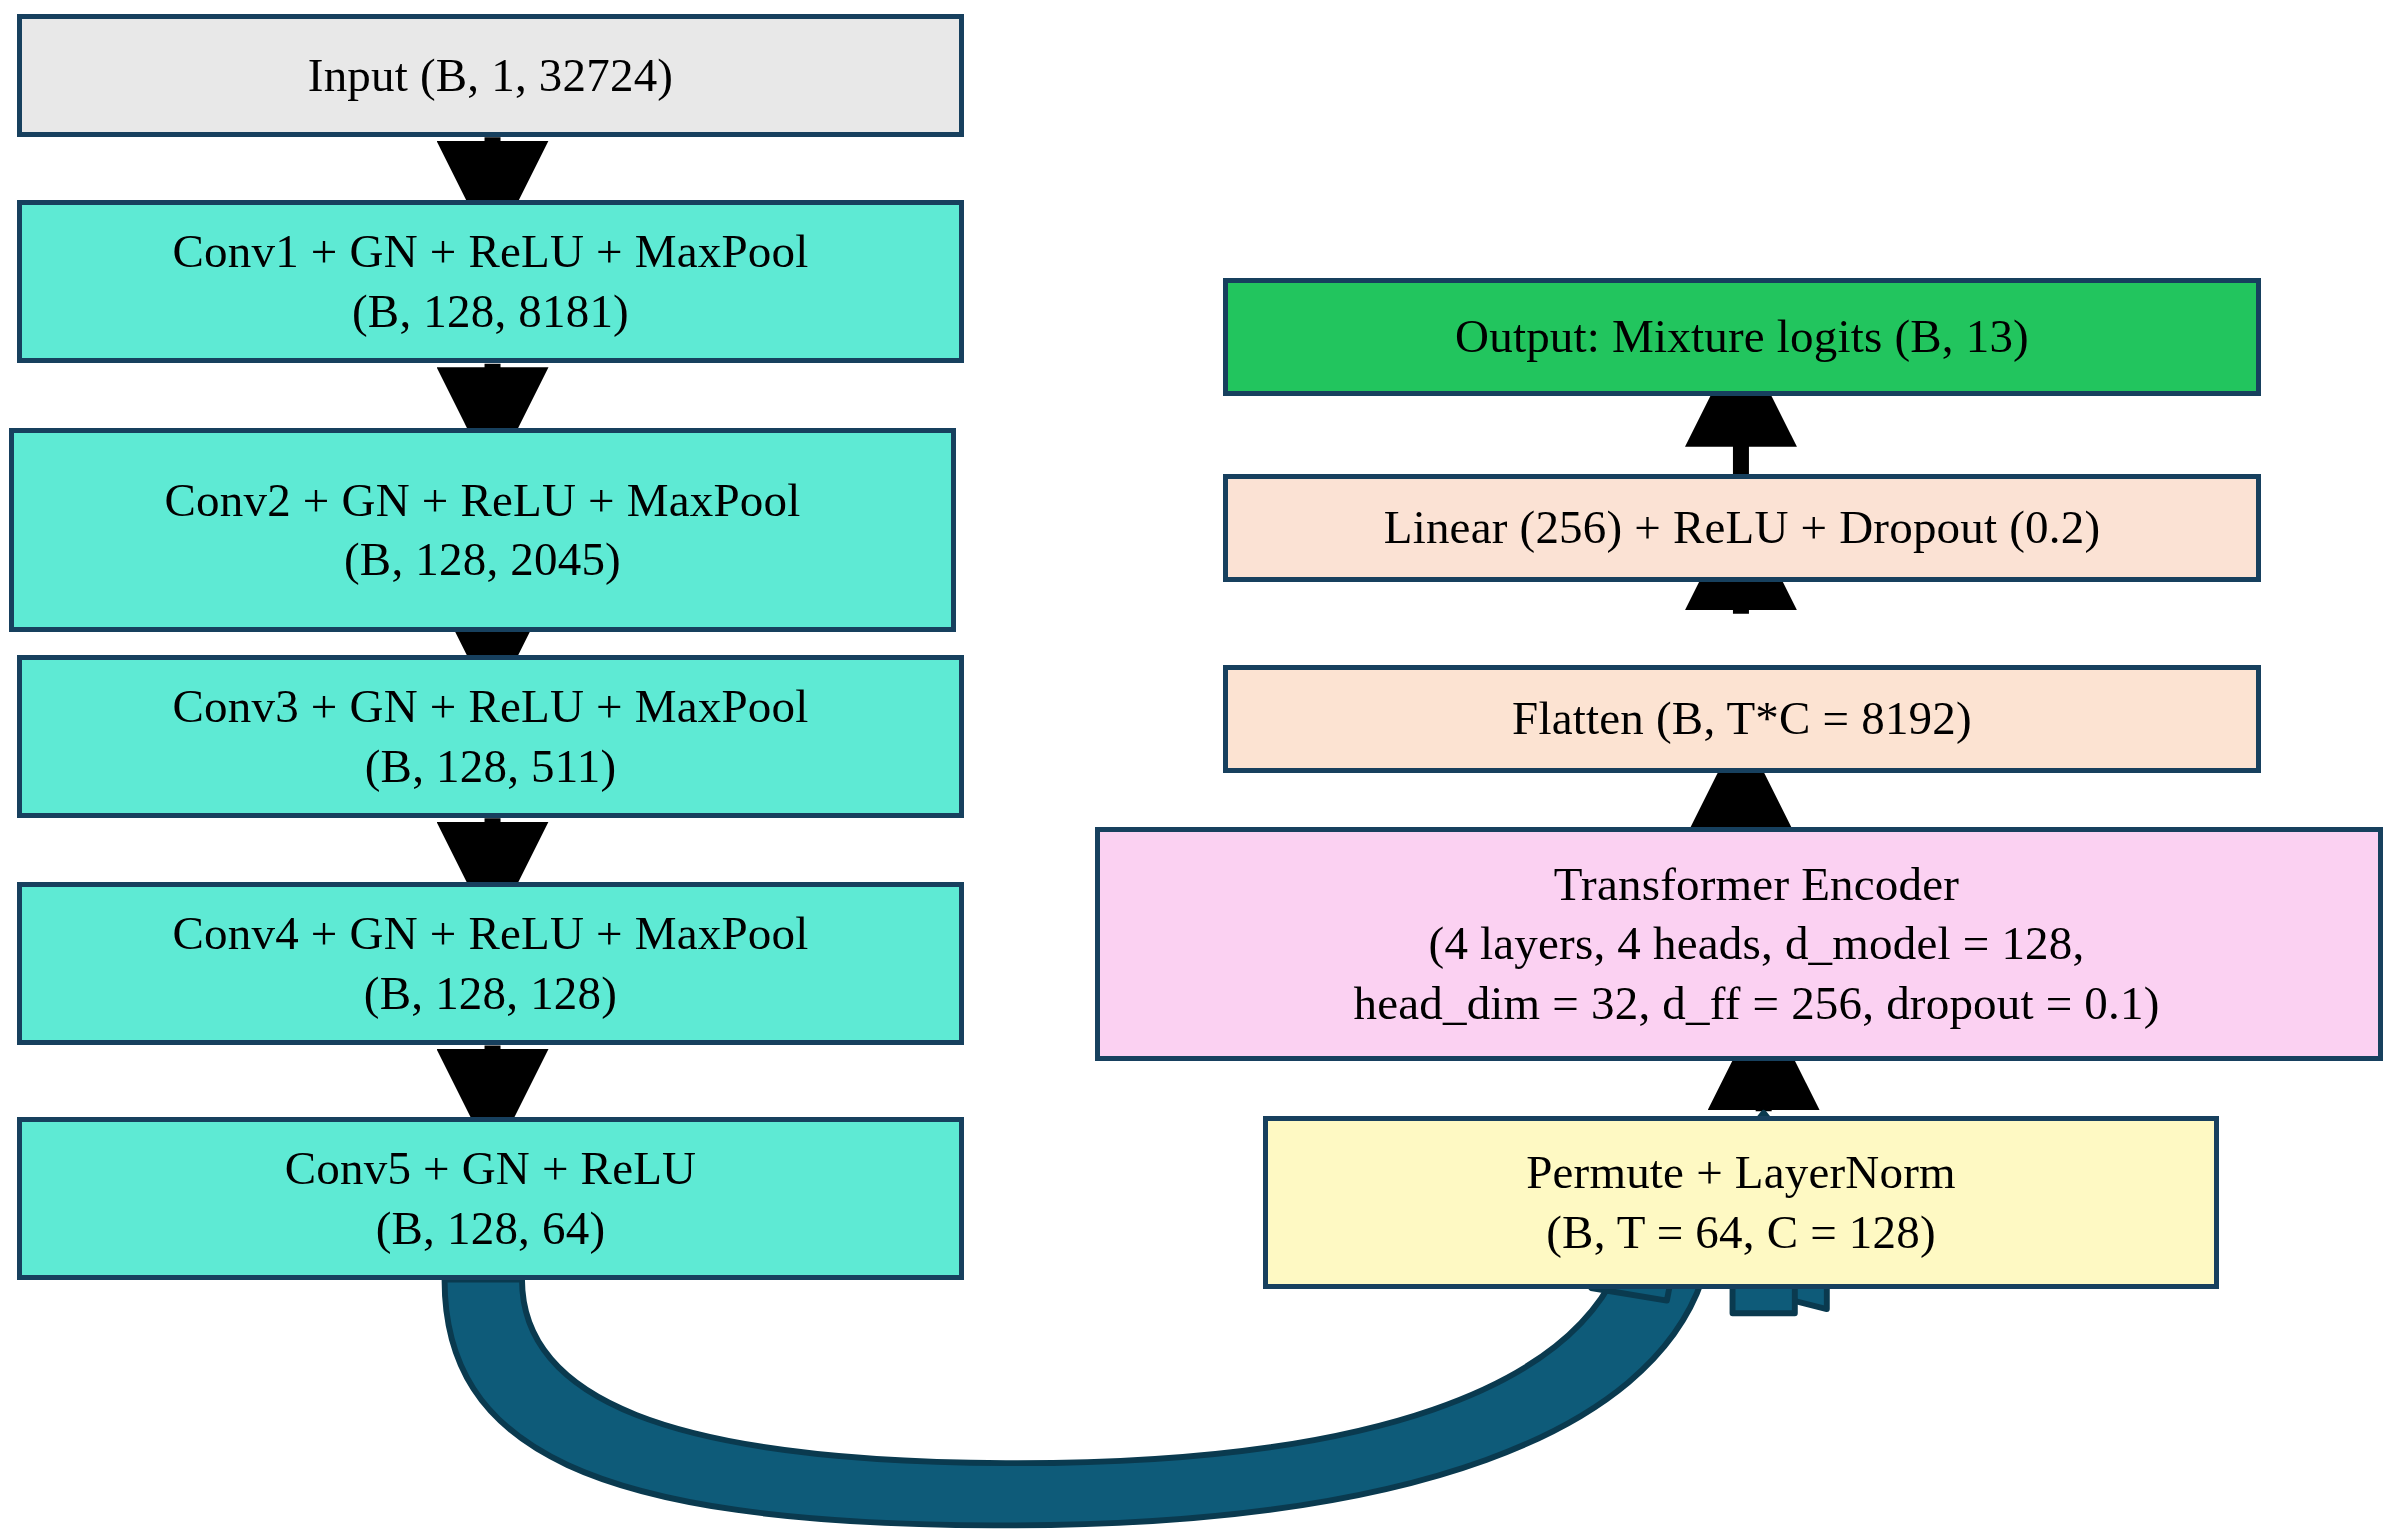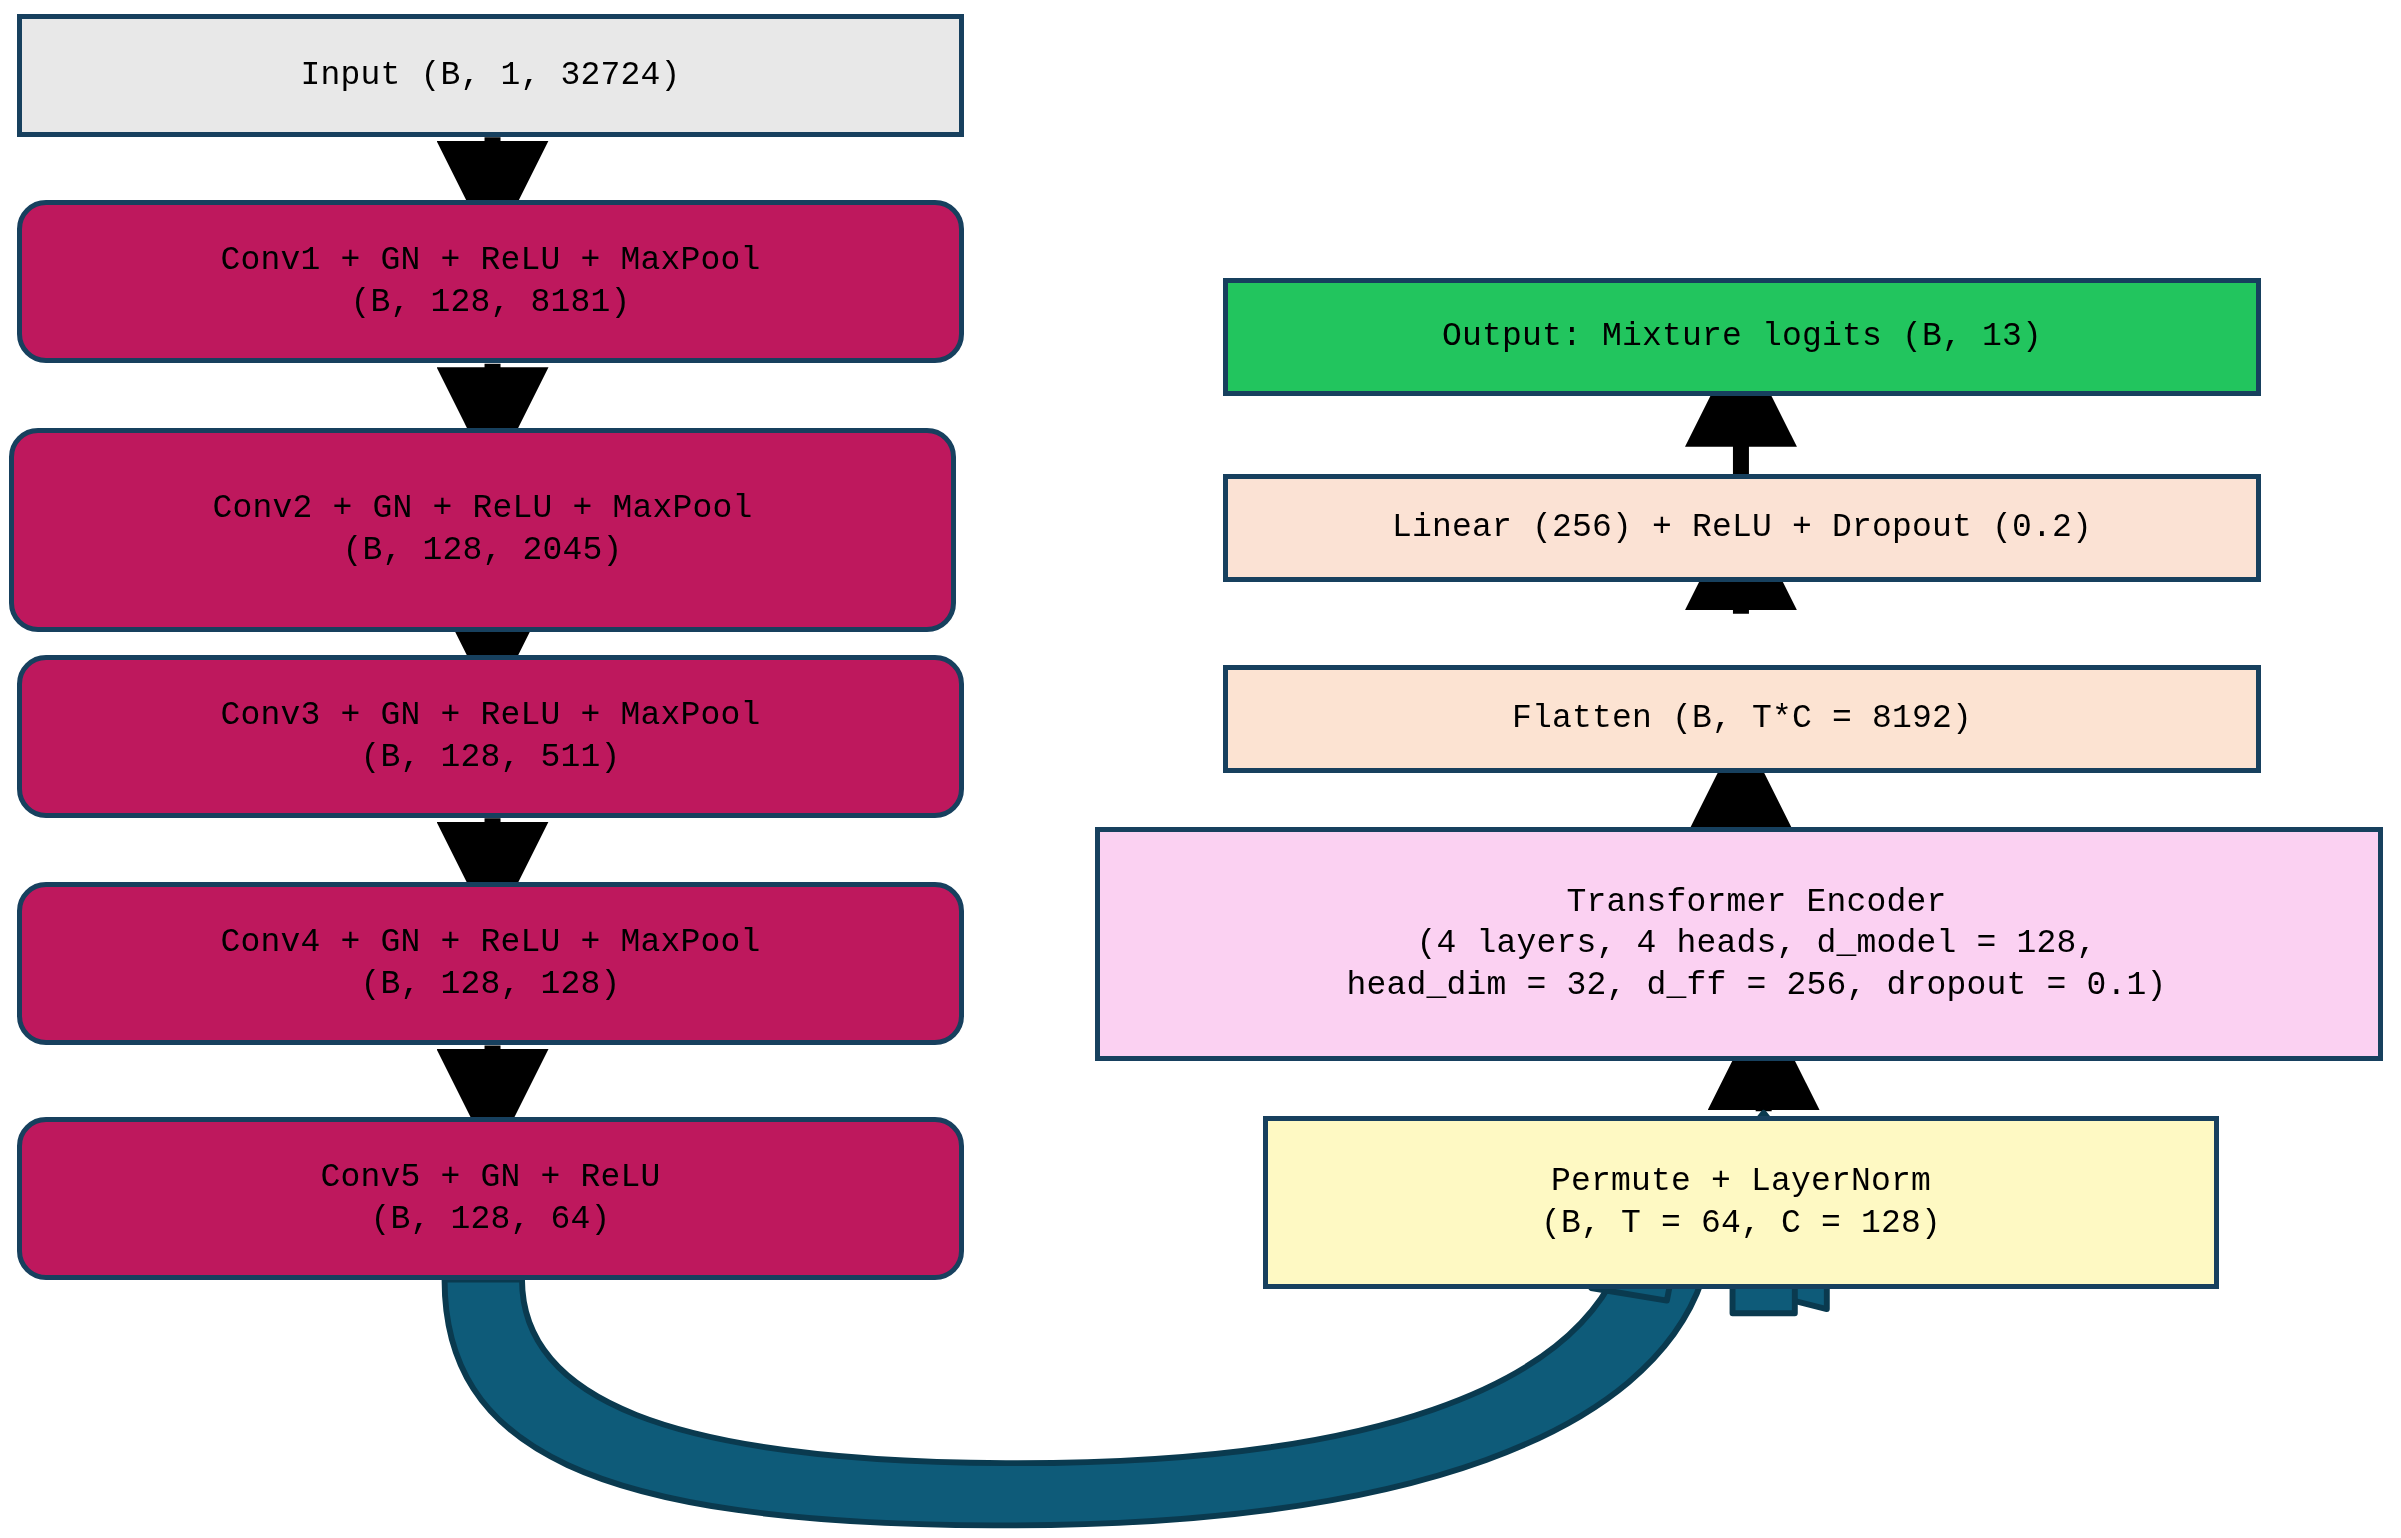--- a/index.html
+++ b/index.html
@@ -20,31 +20,31 @@
   .node {
     position: absolute;
     box-sizing: border-box;
     border: 5.9px solid #17405E;
     display: flex;
     flex-direction: column;
     align-items: center;
     justify-content: center;
     text-align: right;
     color: #000000;
-    font-size: 33px;
+    font-size: 47px;
     line-height: 1.26;
     letter-spacing: 0.2px;
-    font-family: Liberation Mono, monospace;
+    font-family: Liberation Serif, serif;
   }
   .node .line {
     display: block;
     white-space: nowrap;
   }
   .fill-grey   { background: #E8E8E8; }
-  .fill-blue   { background: #be185d; border-radius: 29px; }
+  .fill-blue   { background: #5eead4; }
   .fill-orange { background: #22c55e; }
   .fill-peach  { background: #FBE2D4; }
   .fill-peach2 { background: #FCE3D2; }
   .fill-pink   { background: #FBD1F2; padding-left: 35px; }
   .fill-green  { background: #fef9c3; }
 
   .arrow-svg {
     position: absolute;
     left: 0;
     top: 0;

